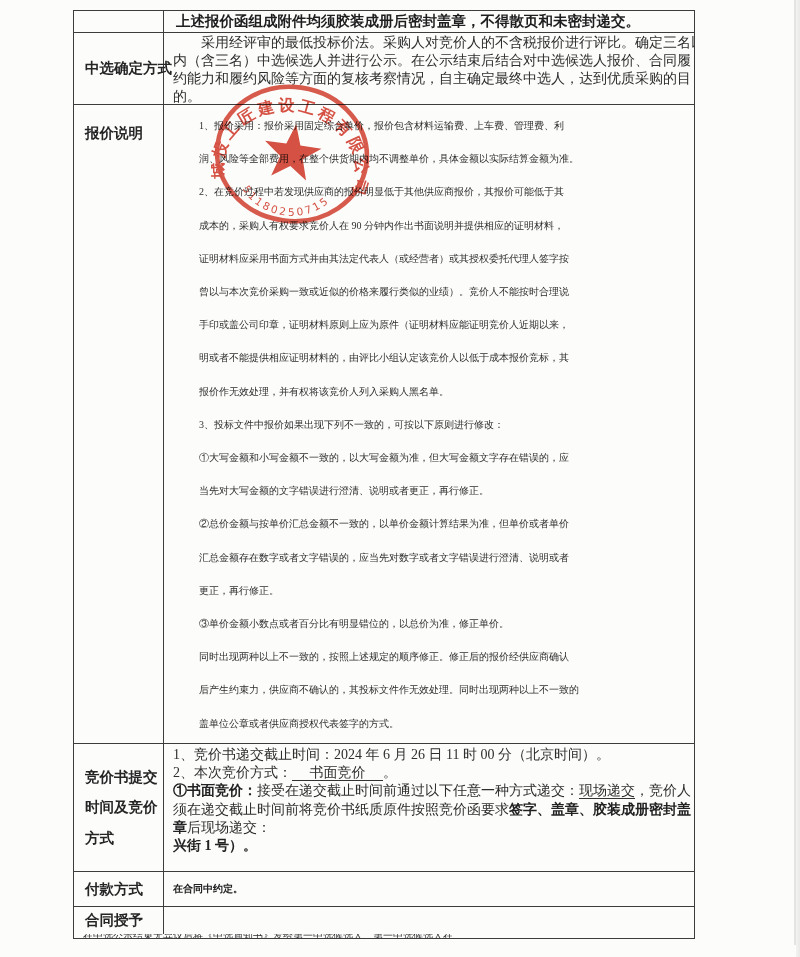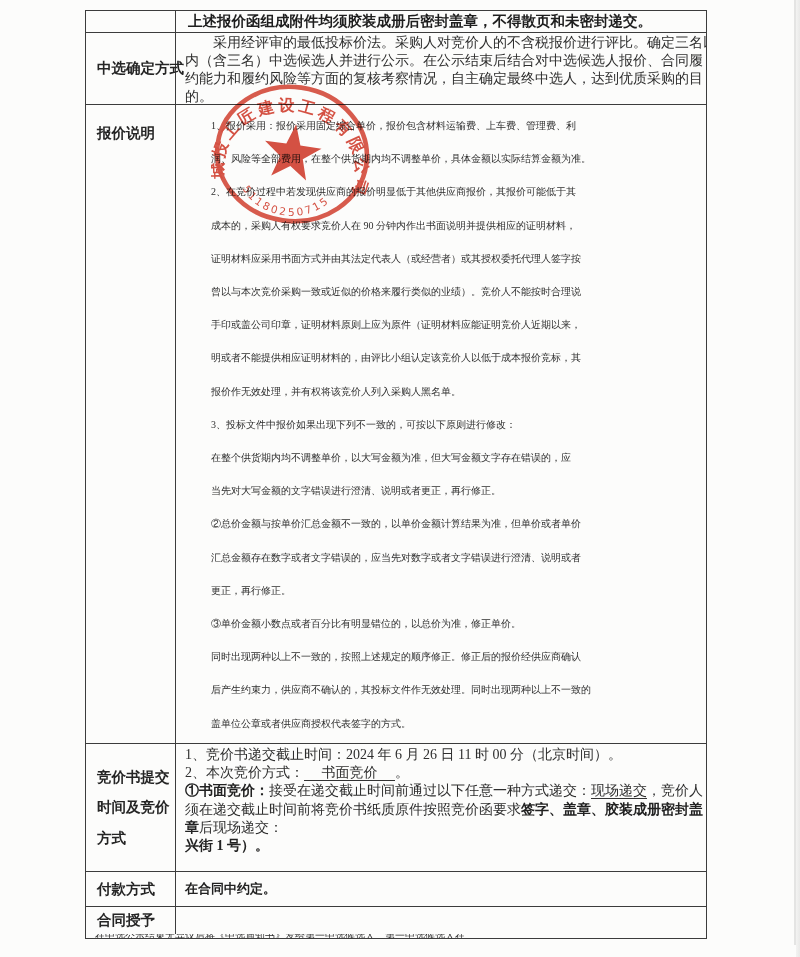--- a/index.html
+++ b/index.html
@@ -9,21 +9,21 @@
     font-family:"Liberation Serif","DejaVu Serif",serif;
     color:#2e2e2e;
   }
   .page{position:absolute;inset:0;}
   
   .scan-edge{position:absolute;top:0;right:4px;width:2px;height:945px;background:#cfcfcf;opacity:.55;}
   .scan-shade{position:absolute;top:0;right:0;width:4px;height:957px;background:linear-gradient(to right,#f3f3f2,#e9e9e8);}
 
   .doc-table{
     position:absolute;left:73px;top:10px;width:622px;
-    border:1.6px solid #3c3c3c;box-sizing:border-box;background:transparent;margin-left:12px;
+    border:1.6px solid #3c3c3c;box-sizing:border-box;background:transparent;
   }
   .trow{display:flex;border-top:1.5px solid #3c3c3c;box-sizing:border-box;}
   .trow.first{border-top:none;}
   .th{
     width:90px;min-width:90px;box-sizing:border-box;
     border-right:1.5px solid #3c3c3c;
     display:flex;flex-direction:column;justify-content:center;
     padding-left:11px;font-weight:bold;font-size:14.5px;color:#252525;
     line-height:27px;
   }
@@ -43,21 +43,21 @@
   
   .r2{height:639px;gap:26px;}
   .r2 .td{font-size:10px;line-height:33.2px;padding-top:4px;}
   .r2 .th{justify-content:flex-start;padding-top:15px;}
   
   .r3{height:128px;}
   .r3 .td{font-size:14px;line-height:18.2px;padding-top:2px;}
   .r3 .th{line-height:30.5px;font-size:14.5px;}
   
   .r4{height:35px;}
-  .r4 .td{display:flex;align-items:center;font-size:13px;font-weight:bold;color:#222;}
+  .r4 .td{display:flex;align-items:center;font-size:10px;font-weight:bold;color:#222;}
   
   .r5{height:32px;flex-direction:column;}
   .r5 .td{display:flex;align-items:center;font-size:10px;}
 
   
   .stamp{
     position:absolute;left:211px;top:80px;width:162px;height:148px;
     mix-blend-mode:multiply;opacity:.88;pointer-events:none;
   }
 </style>
@@ -93,21 +93,21 @@
         <div class="ln">1、报价采用：报价采用固定综合单价，报价包含材料运输费、上车费、管理费、利</div>
         <div class="ln">润、风险等全部费用，在整个供货期内均不调整单价，具体金额以实际结算金额为准。</div>
         <div class="ln">2、在竞价过程中若发现供应商的报价明显低于其他供应商报价，其报价可能低于其</div>
         <div class="ln">成本的，采购人有权要求竞价人在 90 分钟内作出书面说明并提供相应的证明材料，</div>
         <div class="ln">证明材料应采用书面方式并由其法定代表人（或经营者）或其授权委托代理人签字按</div>
         <div class="ln">曾以与本次竞价采购一致或近似的价格来履行类似的业绩）。竞价人不能按时合理说</div>
         <div class="ln">手印或盖公司印章，证明材料原则上应为原件（证明材料应能证明竞价人近期以来，</div>
         <div class="ln">明或者不能提供相应证明材料的，由评比小组认定该竞价人以低于成本报价竞标，其</div>
         <div class="ln">报价作无效处理，并有权将该竞价人列入采购人黑名单。</div>
         <div class="ln">3、投标文件中报价如果出现下列不一致的，可按以下原则进行修改：</div>
-        <div class="ln">在整个供货期内均不调整单价，以大写金额为准，但大写金额文字存在错误的，应</div>
+        <div class="ln">①大写金额和小写金额不一致的，以大写金额为准，但大写金额文字存在错误的，应</div>
         <div class="ln">当先对大写金额的文字错误进行澄清、说明或者更正，再行修正。</div>
         <div class="ln">②总价金额与按单价汇总金额不一致的，以单价金额计算结果为准，但单价或者单价</div>
         <div class="ln">汇总金额存在数字或者文字错误的，应当先对数字或者文字错误进行澄清、说明或者</div>
         <div class="ln">更正，再行修正。</div>
         <div class="ln">③单价金额小数点或者百分比有明显错位的，以总价为准，修正单价。</div>
         <div class="ln">同时出现两种以上不一致的，按照上述规定的顺序修正。修正后的报价经供应商确认</div>
         <div class="ln">后产生约束力，供应商不确认的，其投标文件作无效处理。同时出现两种以上不一致的</div>
         <div class="ln">盖单位公章或者供应商授权代表签字的方式。</div>
       </div>
     </div>

